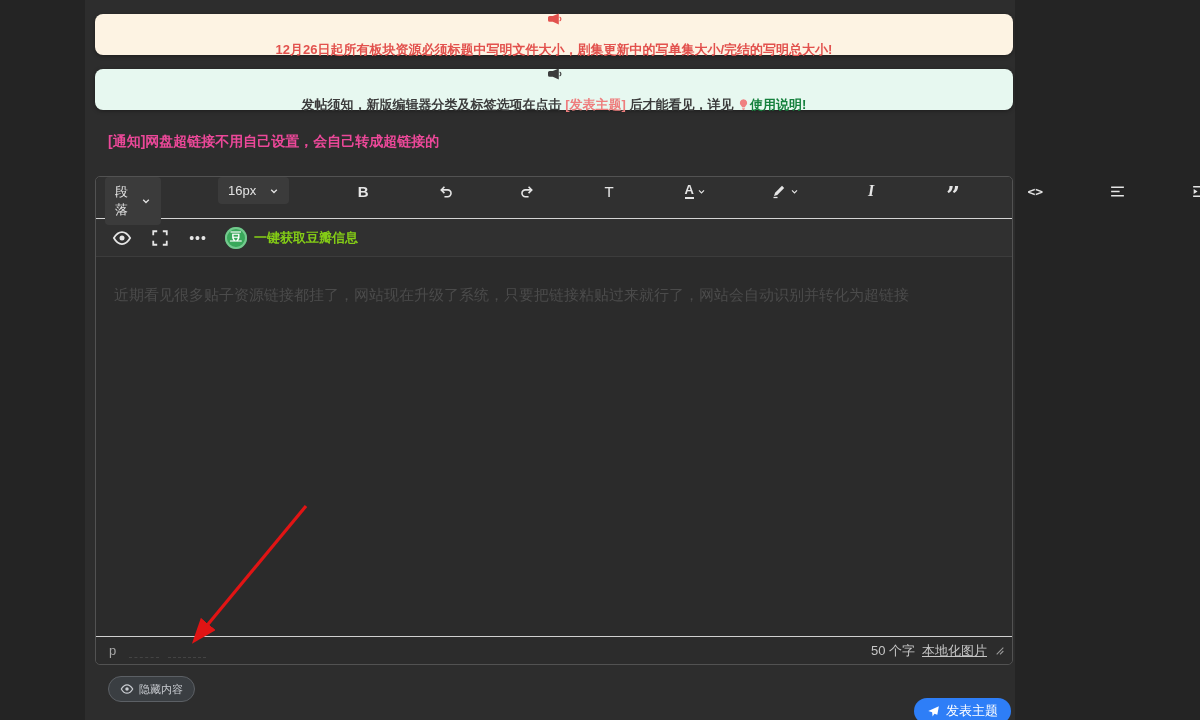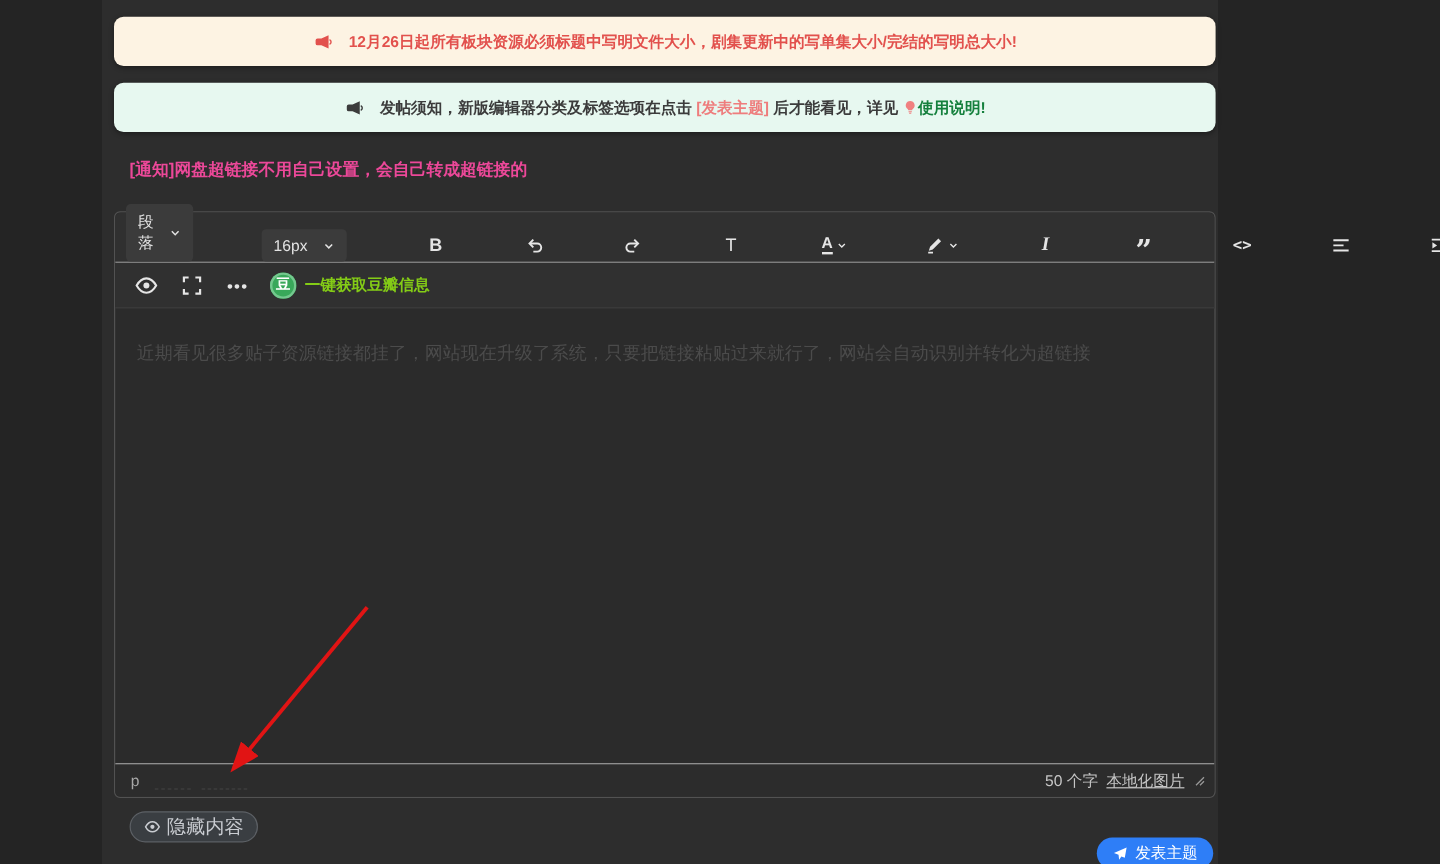--- a/index.html
+++ b/index.html
@@ -2,33 +2,33 @@
 <html><head>
 <meta charset="utf-8">
 <style>
   html,body{margin:0;padding:0;width:1200px;height:720px;overflow:hidden;
     background:#242424;font-family:"Liberation Sans",sans-serif;position:relative;}
   .column{position:absolute;left:85px;top:0;width:930px;height:720px;background:#2d2d2d;}
 
   
   .banner{position:absolute;left:10px;width:918px;height:41px;border-radius:8px;
     display:flex;align-items:center;justify-content:center;gap:14px;
-    font-size:13px;font-weight:bold;box-shadow:0 1px 4px rgba(0,0,0,.35);box-sizing:border-box;}
+    font-size:13px;font-weight:bold;box-shadow:0 1px 4px rgba(0,0,0,.35);box-sizing:border-box;flex-direction:column;}
   .banner1{top:14px;background:#fdf3e3;color:#e2514d;}
   .banner2{top:69px;background:#e7f8f0;color:#3c3c3c;}
   .banner2 .lnk1{color:#ee7d7d;text-align:right;}
   .banner2 .lnk2{color:#15803d;text-align:right;}
   .mega{display:flex;align-items:center;}
 
   .notice{position:absolute;left:23px;top:133px;font-size:14px;font-weight:bold;color:#ec4899;}
 
   
   .editor{position:absolute;left:10px;top:176px;width:918px;height:489px;box-sizing:border-box;
     border:1px solid #525252;border-radius:5px;background:#2b2b2b;}
-  .tb1{height:41px;display:flex;align-items:flex-end;padding:0 9px;background:#303030;
+  .tb1{height:41px;display:flex;align-items:flex-start;padding:0 9px;background:#303030;
     border-bottom:1px solid #d4d4d4;border-radius:5px 5px 0 0;gap:48px;}
   .tb2{height:37px;display:flex;align-items:center;padding:0 9px;gap:4px;background:#303030;
     border-bottom:1px solid #3c3c3c;}
   .dd{display:flex;align-items:center;gap:13px;background:#3b3b3b;border-radius:4px;
     padding:6px 10px;font-size:13px;color:#e3e3e3;margin-right:9px;cursor:pointer;}
   .tbtn{min-width:30px;height:28px;display:flex;align-items:center;justify-content:center;
     color:#e5e5e5;border-radius:3px;font-size:14px;margin:0 2px;cursor:pointer;}
   .combo{gap:3px;padding:0 4px;}
   .g-bold{font-weight:700;font-size:15px;}
   .g-title{font-size:15px;}
@@ -53,21 +53,21 @@
     border-top:1px solid #d0d0d0;background:#2c2c2c;display:flex;align-items:center;
     padding:0 7px 0 13px;font-size:13px;color:#c6c6c6;border-radius:0 0 5px 5px;}
   .elempath{color:#a8a8a8;}
   .dashmark{position:absolute;bottom:6px;border-bottom:1px dashed #585858;height:10px;opacity:.55;}
   .wordcount{margin-left:auto;}
   .localize{margin-left:7px;cursor:pointer;text-decoration:underline;}
   .grip{margin-left:8px;display:flex;align-items:flex-end;cursor:nwse-resize;}
 
   
   .hide-btn{position:absolute;left:23px;top:676px;height:26px;border-radius:13px;
-    background:#3a3e42;border:1px solid #5c6065;color:#c9ccd1;font-size:16px;
+    background:#3a3e42;border:1px solid #5c6065;color:#c9ccd1;font-size:11px;
     display:flex;align-items:center;gap:5px;padding:0 11px;box-sizing:border-box;cursor:pointer;
     font-family:"Liberation Sans",sans-serif;}
   .pub-btn{position:absolute;right:4px;top:698px;height:26px;border-radius:13px;border:none;
     background:#2e7ef7;color:#ffffff;font-size:13px;display:flex;align-items:center;gap:6px;
     padding:0 13px;box-sizing:border-box;cursor:pointer;font-family:"Liberation Sans",sans-serif;}
 
   .overlay{position:absolute;left:0;top:0;width:1200px;height:720px;pointer-events:none;z-index:10;}
   svg.ic{display:block;}
 </style>
 </head>

